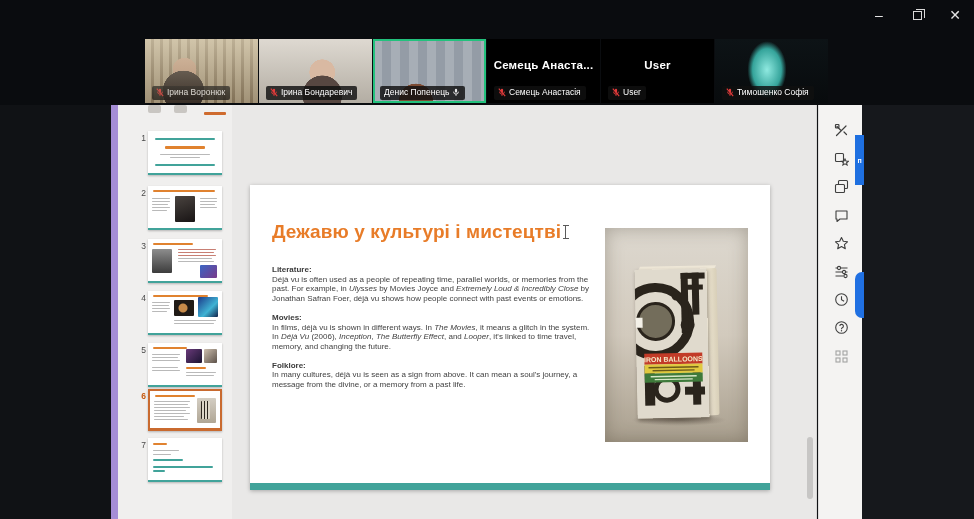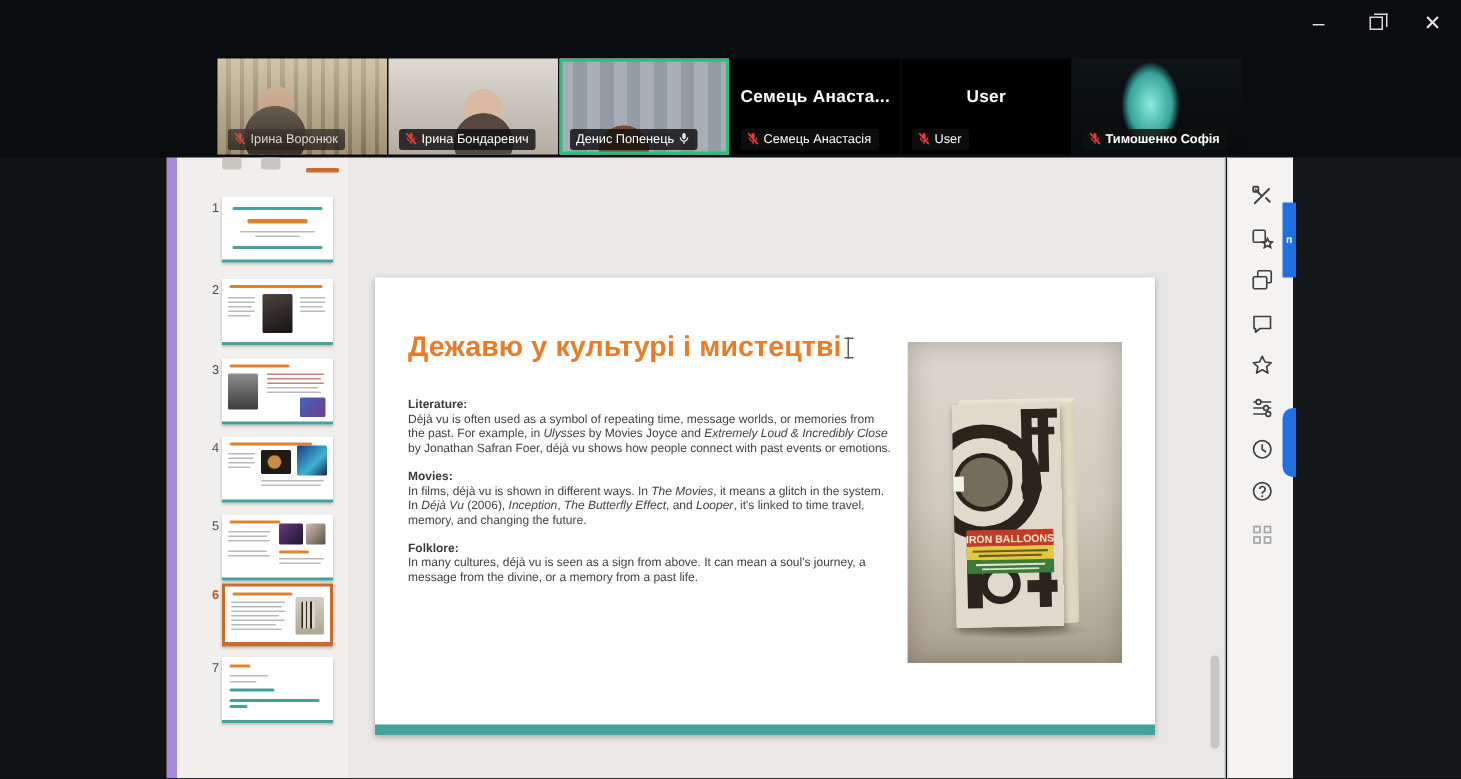--- a/index.html
+++ b/index.html
@@ -13,21 +13,21 @@
   .restore-glyph { position:relative; width:9px; height:9px; border:1px solid #d9d9d9; background:#0a0c0f; }
   .restore-glyph::before { content:""; position:absolute; left:2px; top:-3px; width:8px; height:8px; border:1px solid #d9d9d9; border-left:none; border-bottom:none; }
 
   .tiles { position:absolute; left:145px; top:39px; display:flex; gap:1px; }
   .tile { position:relative; width:113px; height:64px; background:#000; overflow:hidden; }
   .tile.active { box-shadow: inset 0 0 0 2px #23c17d; }
   .vt1 { background: radial-gradient(circle 21px at 34% 82%, #2e2521 98%, transparent), radial-gradient(circle 12px at 35% 48%, #caa084 98%, transparent), repeating-linear-gradient(90deg,#b8a98c 0 6px,#8d7c60 6px 9px) ; }
   .vt1::after { content:""; position:absolute; inset:0; background:linear-gradient(180deg,rgba(230,220,195,.55),rgba(90,75,55,.25)); }
   .vt2 { background: radial-gradient(circle 20px at 56% 88%, #574741 98%, transparent), radial-gradient(circle 13px at 56% 52%, #d9b9a2 98%, transparent), linear-gradient(180deg,#ded9d1,#b3ada3); }
   .vt3 { background: radial-gradient(circle 17px at 38% 96%, #7c4b33 98%, transparent), repeating-linear-gradient(90deg,#a7aeb6 0 9px,#949ca6 9px 18px), linear-gradient(#9aa2ab,#9aa2ab); }
-  .vt6 { background: radial-gradient(ellipse 26px 38px at 46% 48%, #8fe9e0 0%, #35a49b 55%, rgba(10,30,30,0) 75%), linear-gradient(180deg,#0d1316,#080b0d); font-weight: bold; }
+  .vt6 { background: radial-gradient(ellipse 26px 38px at 46% 48%, #8fe9e0 0%, #35a49b 55%, rgba(10,30,30,0) 75%), linear-gradient(180deg,#0d1316,#080b0d); }
   .center-name { position:absolute; inset:0 0 12px 0; display:flex; align-items:center; justify-content:center; color:#fff; font-weight:bold; font-size:11.5px; letter-spacing:.2px; }
   .name-tag { position:absolute; left:7px; bottom:3px; display:flex; align-items:center; gap:3px; background:rgba(16,16,16,.82); color:#fff; font-size:8.5px; line-height:1; padding:2px 5px 3px 4px; border-radius:2px; white-space:nowrap; max-width:106px; overflow:hidden; }
   .micicon { flex:0 0 auto; display:block; }
 
   
   .purple-strip { position:absolute; left:111px; top:105px; width:7px; height:414px; background:#a58dd6; }
   .thumbpanel { position:absolute; left:118px; top:105px; width:114px; height:414px; background:#f0efee; }
   .ribbon-remnant { position:absolute; left:30px; top:0px; width:70px; height:12px; }
   .rib-blob { position:absolute; top:0; width:13px; height:8px; background:#c9c6c2; border-radius:2px; }
   .rib-underline { position:absolute; left:56px; top:7px; width:22px; height:3px; background:#cf6b2e; border-radius:1px; }
@@ -285,21 +285,21 @@
   <div class="canvas">
 
     <div class="slide">
       <div class="slide-title">
         <span>Дежавю у культурі і мистецтві</span>
         <span class="ibeam"></span>
       </div>
 
       <div class="slide-body">
         <p class="sec"><b>Literature:</b><br>
-          <span> Déjà vu is often used as a symbol of repeating time, message worlds, or memories from the past. For example, in </span><i>Ulysses</i><span> by Movies Joyce and </span><i>Extremely Loud &amp; Incredibly Close</i><span> by Jonathan Safran Foer, déjà vu shows how people connect with past events or emotions.</span>
+          <span> Déjà vu is often used as a people of repeating time, parallel worlds, or memories from the past. For example, in </span><i>Ulysses</i><span> by Movies Joyce and </span><i>Extremely Loud &amp; Incredibly Close</i><span> by Jonathan Safran Foer, déjà vu shows how people connect with past events or emotions.</span>
         </p>
         <p class="sec"><b>Movies:</b><br>
           <span> In films, déjà vu is shown in different ways. In </span><i>The Movies</i><span>, it means a glitch in the system. In </span><i>Déjà Vu</i><span> (2006), </span><i>Inception</i><span>, </span><i>The Butterfly Effect</i><span>, and </span><i>Looper</i><span>, it's linked to time travel, memory, and changing the future.</span>
         </p>
         <p class="sec"><b>Folklore:</b><br>
           <span> In many cultures, déjà vu is seen as a sign from above. It can mean a soul's journey, a message from the divine, or a memory from a past life.</span>
         </p>
       </div>
 
       <div class="photo">

